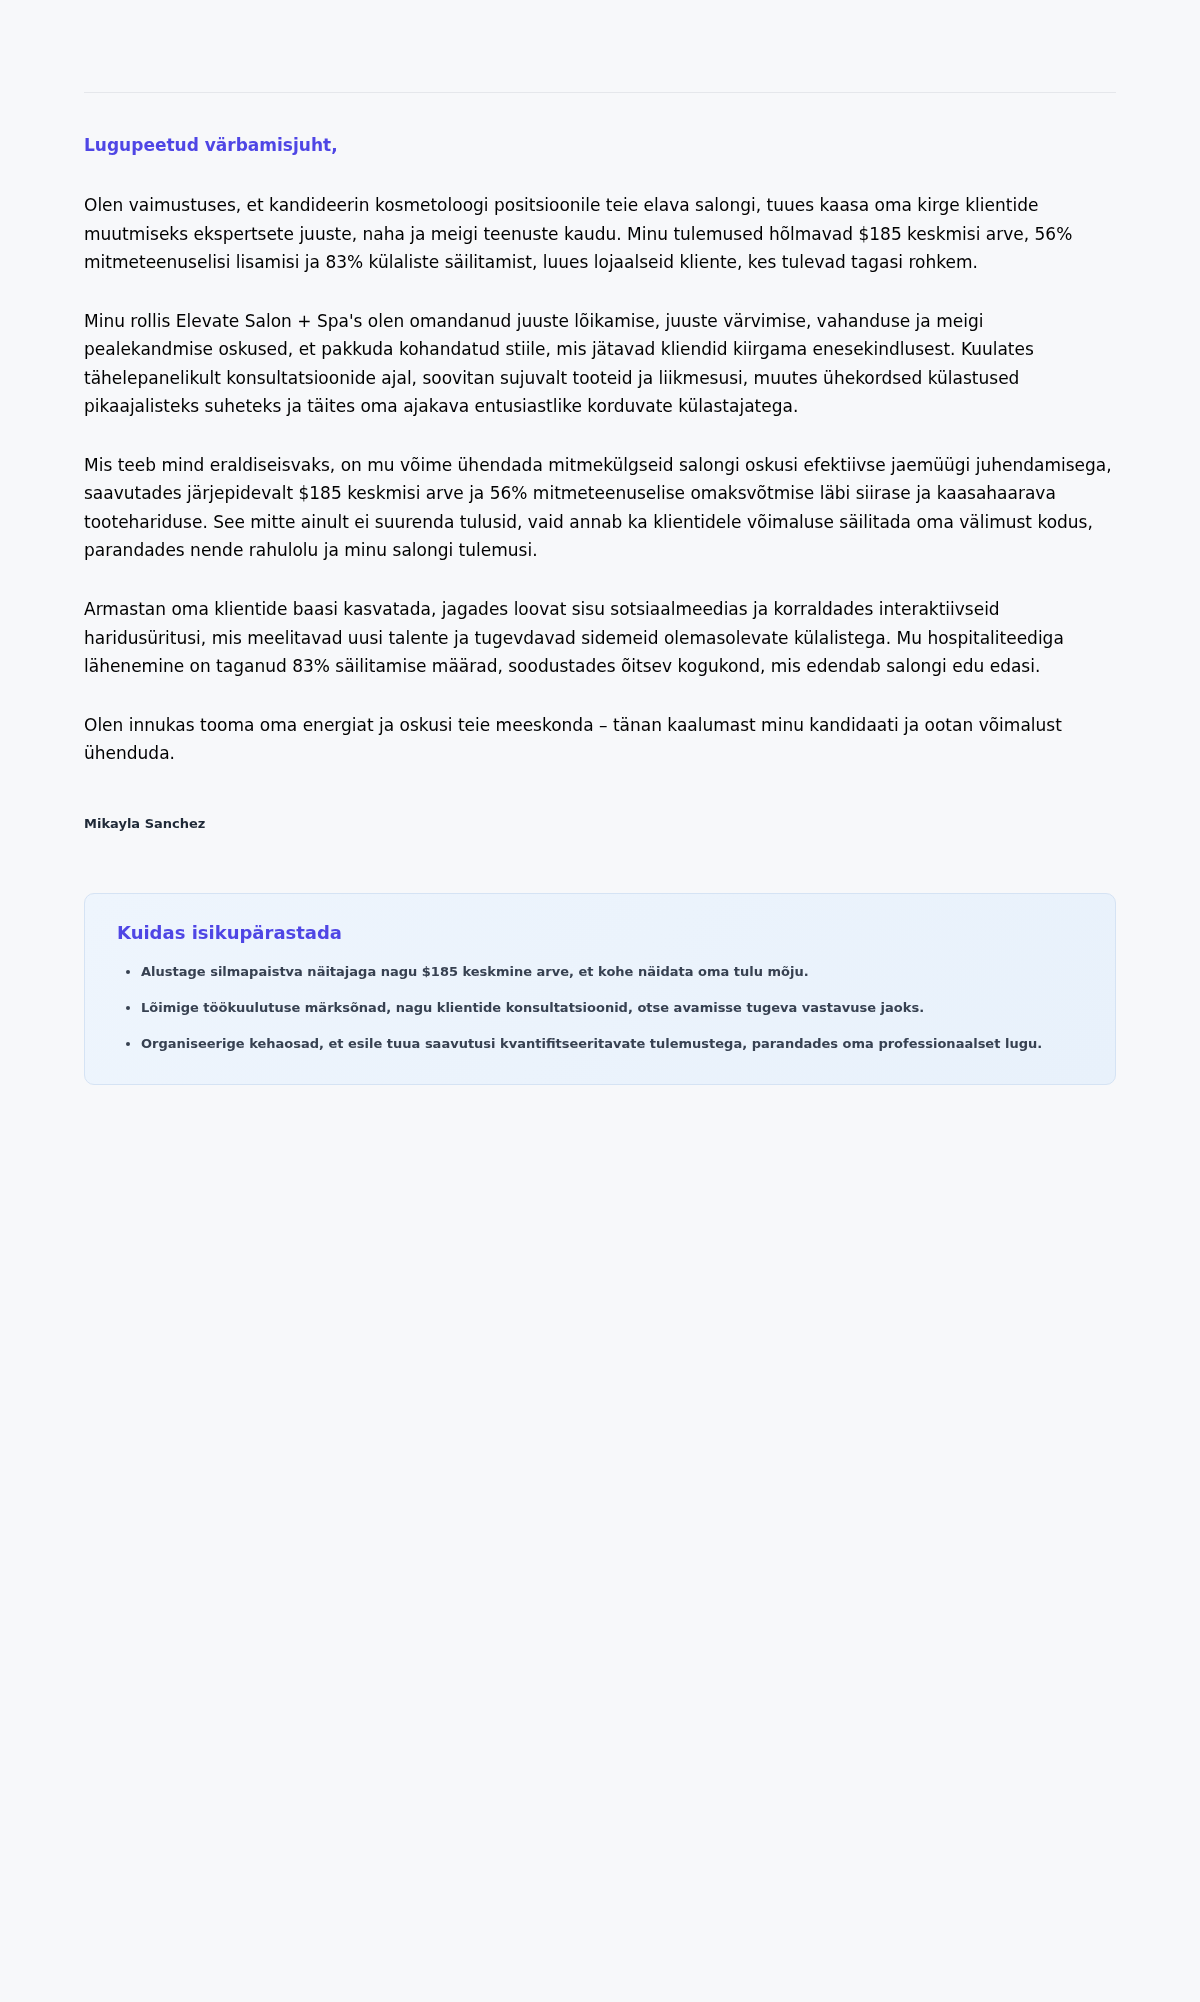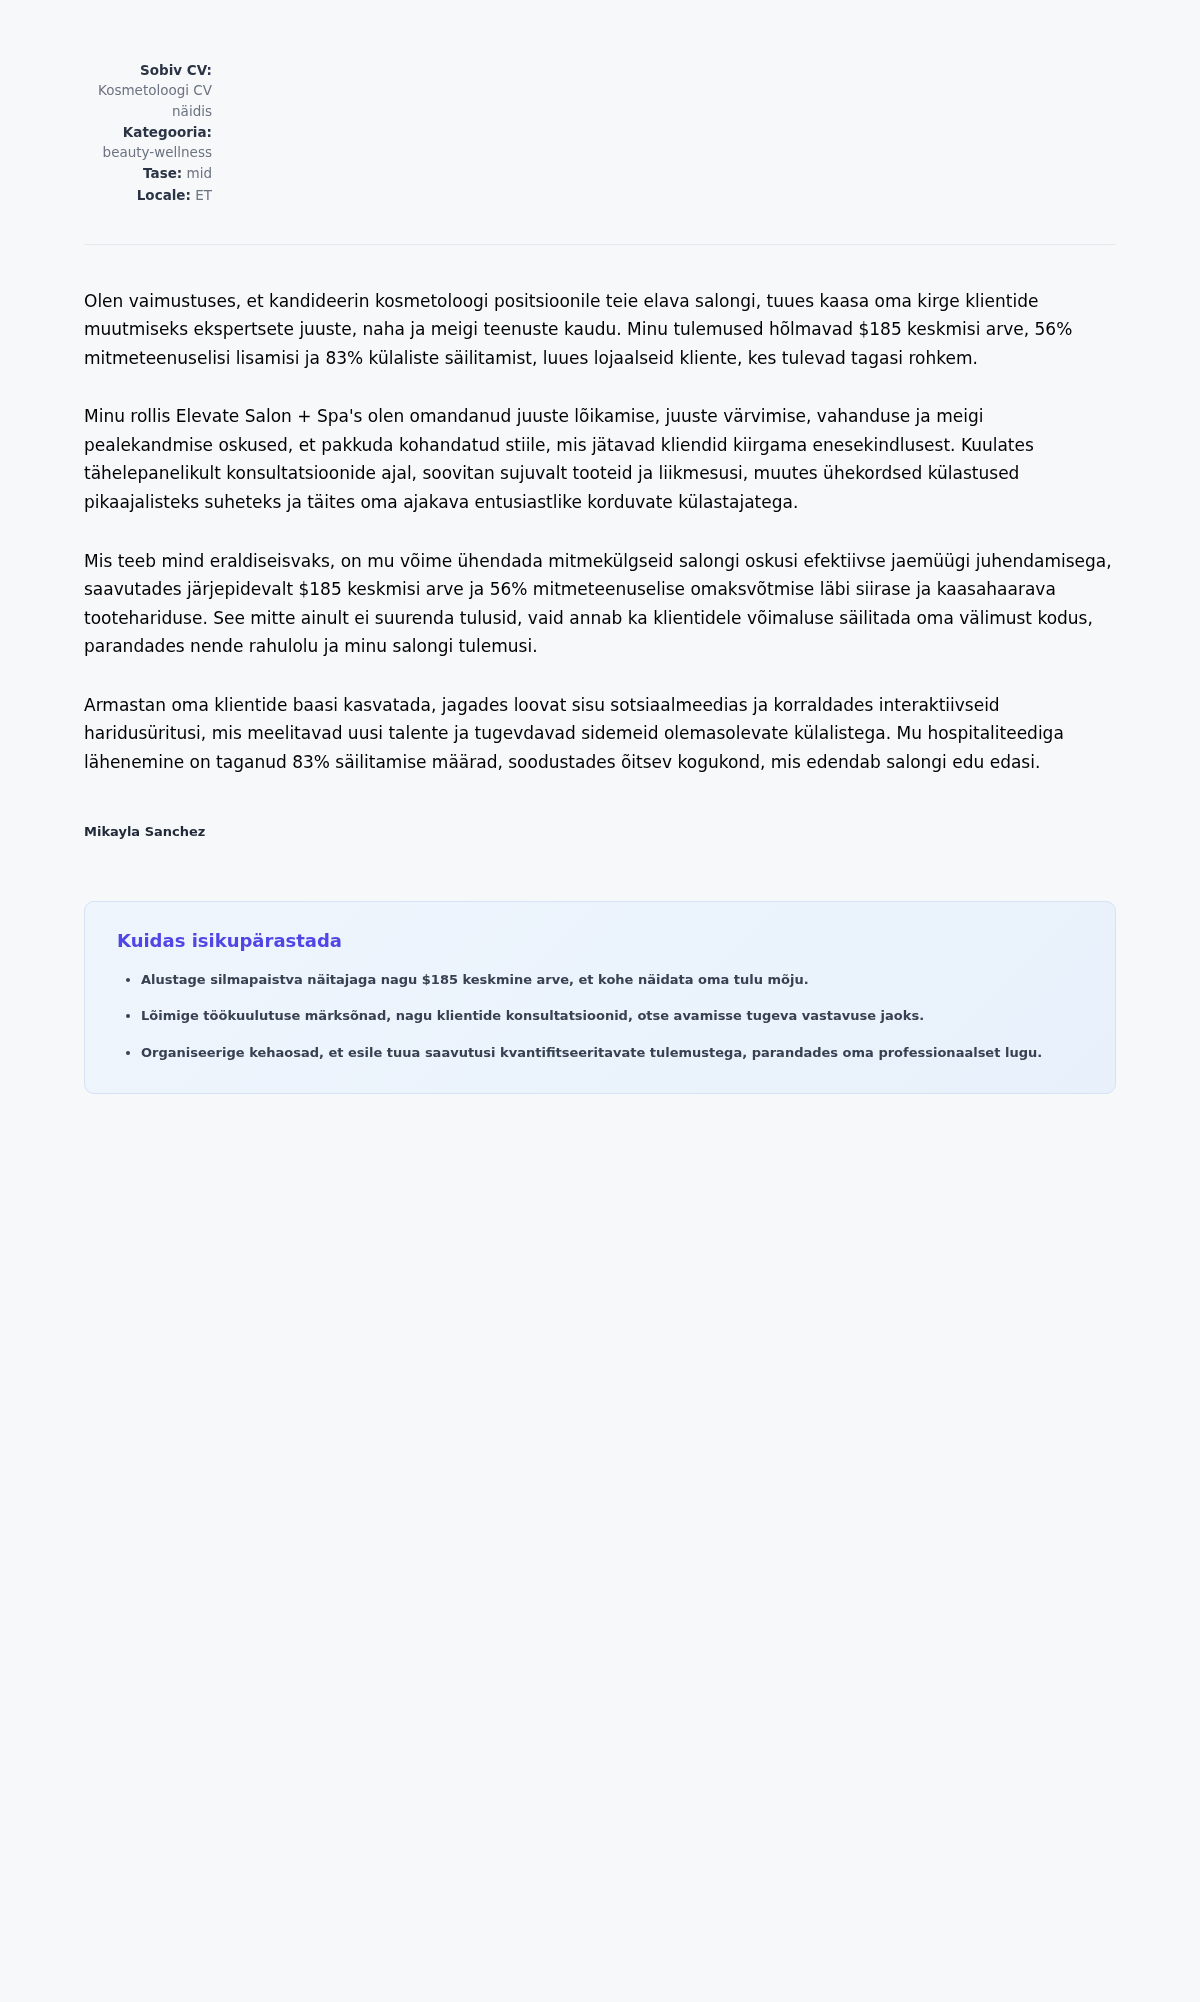--- a/index.html
+++ b/index.html
@@ -121,48 +121,32 @@
     font-weight: bold;
   }
   .tips-list li:last-child { margin-bottom: 0; }
 </style>
 </head>
 <body>
 
 <div class="page">
 
   <header class="header">
-    <aside class="meta">
-      <div class="meta-row">
-        <span class="meta-label">Sobiv CV:</span>
-        <span class="meta-value">Kosmetoloogi CV näidis</span>
-      </div>
-      <div class="meta-row">
-        <span class="meta-label">Kategooria:</span>
-        <span class="meta-value">beauty-wellness</span>
-      </div>
-      <div class="meta-row">
-        <span class="meta-label">Tase:</span>
-        <span class="meta-value">mid</span>
-      </div>
-      <div class="meta-row">
-        <span class="meta-label">Locale:</span>
-        <span class="meta-value">ET</span>
-      </div>
-    </aside>
   </header>
 
   <hr class="divider">
 
   <main class="letter">
+    <p class="greeting">Lugupeetud värbamisjuht,</p>
 
     <p class="para">Olen vaimustuses, et kandideerin kosmetoloogi positsioonile teie elava salongi, tuues kaasa oma kirge klientide muutmiseks ekspertsete juuste, naha ja meigi teenuste kaudu. Minu tulemused hõlmavad $185 keskmisi arve, 56% mitmeteenuselisi lisamisi ja 83% külaliste säilitamist, luues lojaalseid kliente, kes tulevad tagasi rohkem.</p>
     <p class="para">Minu rollis Elevate Salon + Spa's olen omandanud juuste lõikamise, juuste värvimise, vahanduse ja meigi pealekandmise oskused, et pakkuda kohandatud stiile, mis jätavad kliendid kiirgama enesekindlusest. Kuulates tähelepanelikult konsultatsioonide ajal, soovitan sujuvalt tooteid ja liikmesusi, muutes ühekordsed külastused pikaajalisteks suheteks ja täites oma ajakava entusiastlike korduvate külastajatega.</p>
     <p class="para">Mis teeb mind eraldiseisvaks, on mu võime ühendada mitmekülgseid salongi oskusi efektiivse jaemüügi juhendamisega, saavutades järjepidevalt $185 keskmisi arve ja 56% mitmeteenuselise omaksvõtmise läbi siirase ja kaasahaarava tootehariduse. See mitte ainult ei suurenda tulusid, vaid annab ka klientidele võimaluse säilitada oma välimust kodus, parandades nende rahulolu ja minu salongi tulemusi.</p>
     <p class="para">Armastan oma klientide baasi kasvatada, jagades loovat sisu sotsiaalmeedias ja korraldades interaktiivseid haridusüritusi, mis meelitavad uusi talente ja tugevdavad sidemeid olemasolevate külalistega. Mu hospitaliteediga lähenemine on taganud 83% säilitamise määrad, soodustades õitsev kogukond, mis edendab salongi edu edasi.</p>
+    <p class="para">Olen innukas tooma oma energiat ja oskusi teie meeskonda – tänan kaalumast minu kandidaati ja ootan võimalust ühenduda.</p>
 
     <p class="sig-name">Mikayla Sanchez</p>
 
 
     <section class="tips">
       <h2 class="tips-title">Kuidas isikupärastada</h2>
       <ul class="tips-list">
         <li>Alustage silmapaistva näitajaga nagu $185 keskmine arve, et kohe näidata oma tulu mõju.</li>
         <li>Lõimige töökuulutuse märksõnad, nagu klientide konsultatsioonid, otse avamisse tugeva vastavuse jaoks.</li>
         <li>Organiseerige kehaosad, et esile tuua saavutusi kvantifitseeritavate tulemustega, parandades oma professionaalset lugu.</li>

